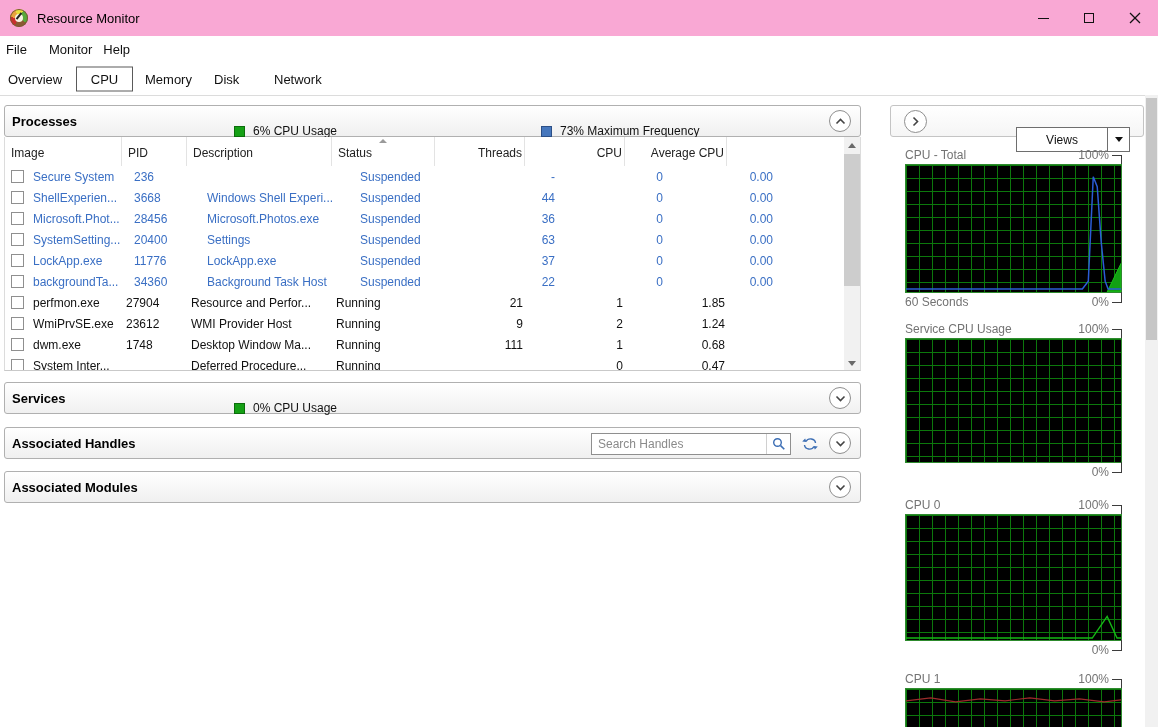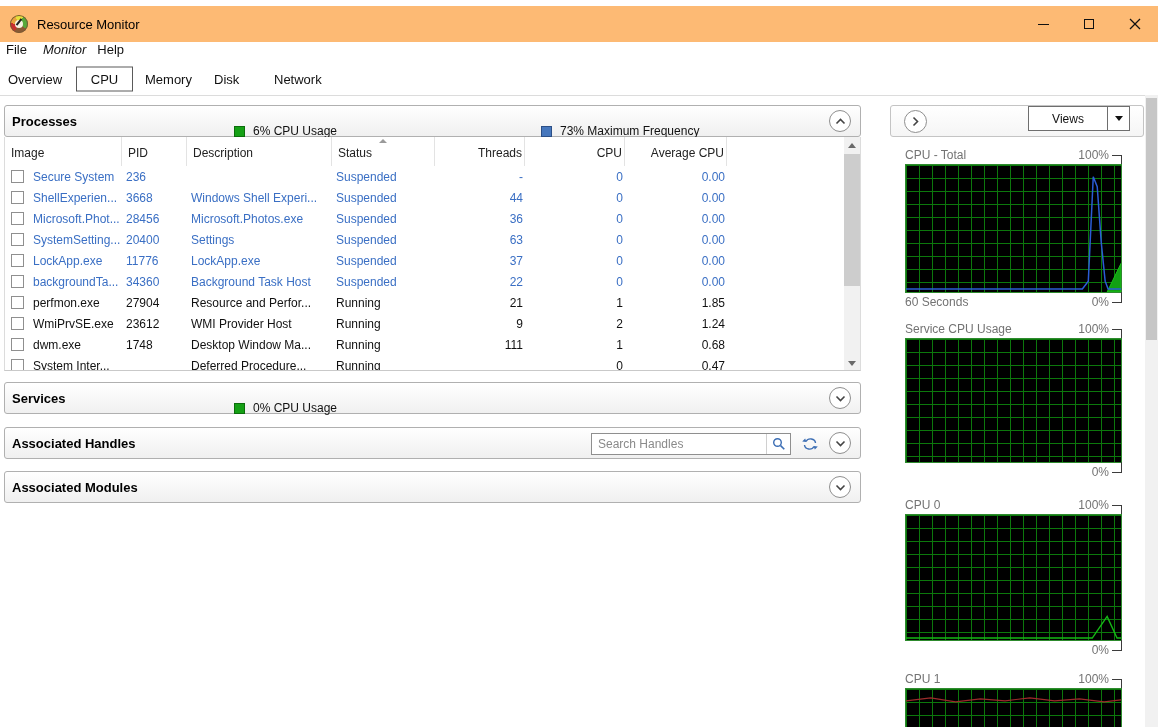--- a/index.html
+++ b/index.html
@@ -1,36 +1,36 @@
 <!DOCTYPE html>
 <html><head>
 <meta charset="utf-8">
 <style>
   * { margin:0; padding:0; box-sizing:border-box; }
   body { font-family:"Liberation Sans", sans-serif; background:#ffffff; }
   .window { position:relative; width:1158px; height:727px; background:#fff; overflow:hidden; color:#1a1a1a; font-size:12px; }
 
   
-  .titlebar { position:absolute; top:0; left:0; right:0; height:36px; background:#fdba74; display:flex; align-items:center;margin-top:6px; }
+  .titlebar { position:absolute; top:0; left:0; right:0; height:36px; background:#f9a8d4; display:flex; align-items:center; }
   .app-icon { width:18px; height:18px; margin-left:10px; border-radius:50%;
     background:conic-gradient(from 210deg,#c9302e 0 18%,#e8a33d 0 34%,#e6e03c 0 50%,#57a93a 0 76%,#8a5a33 0 100%);
     box-shadow:inset 0 0 0 1px #7a5a33; position:relative; }
   .app-icon::after { content:""; position:absolute; inset:5px; border-radius:50%; background:#f7f3e2; }
   .app-icon::before { content:""; position:absolute; left:8px; top:3px; width:2px; height:8px; background:#222; transform:rotate(38deg); z-index:2; }
   .win-title { margin-left:9px; font-size:13px; color:#000; }
   .win-controls { position:absolute; right:0; top:0; height:36px; display:flex; }
   .win-btn { width:46px; height:36px; display:flex; align-items:center; justify-content:center; cursor:default; }
   .glyph-min { width:11px; height:1px; background:#111; display:block; }
   .glyph-max { width:10px; height:10px; border:1px solid #111; display:block; }
 
   
   .menubar { position:absolute; top:36px; left:0; right:0; height:27px; display:flex; align-items:center; font-size:13px; color:#111; }
   .menu-item { display:inline-block; }
   .m-file { margin-left:6px; }
-  .m-monitor { margin-left:16px;font-style:italic; }
+  .m-monitor { margin-left:22px; }
   .m-help { margin-left:11px; }
 
   
   .tabbar { position:absolute; top:63px; left:0; right:0; height:33px; border-bottom:1px solid #dcdcdc; font-size:13px; color:#111; }
   .tab { position:absolute; top:50%; transform:translateY(-50%); }
   .t-ov { left:8px; }
   .t-cpu { left:76px; width:57px; height:25px; border:1px solid #5a5a5a; background:#fff; display:flex; align-items:center; justify-content:center; }
   .t-mem { left:145px; }
   .t-disk { left:214px; }
   .t-net { left:274px; }
@@ -61,21 +61,21 @@
   .thead { height:29px; width:841px; }
   .th { position:relative; border-right:1px solid #e3e3e3; display:flex; align-items:flex-end; padding:0 4px 6px 6px; font-size:12px; color:#222; white-space:nowrap; }
   .th-right { justify-content:flex-end; padding-right:2px; }
   .sort-caret { position:absolute; top:2px; left:50%; transform:translateX(-50%); width:0; height:0;
     border-left:4px solid transparent; border-right:4px solid transparent; border-bottom:4px solid #9a9a9a; }
   .trow { height:21px; width:841px; align-items:center; font-size:12px; }
   .cell { overflow:hidden; white-space:nowrap; padding-left:4px; }
   .cell-img { display:flex; align-items:center; padding-left:6px; }
   .checkbox { width:13px; height:13px; border:1px solid #8f8f8f; background:#fff; flex:none; margin-right:5px; }
   .num { text-align:right; padding-right:2px; padding-left:0; }
-  .susp { color:#3a6fc4; }
+  .susp { color:#3a6fc4;gap:8px; }
   .run { color:#111; }
 
   .tbl-scroll { position:absolute; right:0; top:0; width:16px; height:234px; background:#f1f1f1; }
   .tbl-scroll .sbtn { height:16px; display:flex; align-items:center; justify-content:center; }
   .tri-up { width:0; height:0; border-left:4px solid transparent; border-right:4px solid transparent; border-bottom:5px solid #6a6a6a; }
   .tri-down { width:0; height:0; border-left:4px solid transparent; border-right:4px solid transparent; border-top:5px solid #6a6a6a; }
   .tbl-thumb { position:absolute; left:0; top:17px; width:16px; height:132px; background:#cdcdcd; }
   .sbtn-bottom { position:absolute; bottom:0; left:0; width:16px; }
 
   
@@ -83,21 +83,21 @@
   .search-input { flex:1; border:none; outline:none; font-size:12px; padding-left:6px; color:#333; font-family:"Liberation Sans",sans-serif; min-width:0; background:transparent; }
   .search-input::placeholder { color:#8a8a8a; }
   .search-icon-wrap { width:24px; height:100%; border-left:1px solid #d0d0d0; display:flex; align-items:center; justify-content:center; }
   .refresh-btn { position:absolute; left:792px; top:5px; width:26px; height:22px; display:flex; align-items:center; justify-content:center; }
 
   
   .sidebar { position:absolute; left:890px; top:105px; width:256px; height:622px; overflow:hidden; }
   .side-header { position:absolute; left:0; top:0; width:254px; height:32px; border:1px solid #c4c4c4; border-radius:3px;
     background:linear-gradient(#ffffff,#f5f5f5); }
   .circle-btn { position:absolute; left:13px; top:4px; width:23px; height:23px; border-radius:50%; border:1px solid #8f8f8f; background:#fff; display:flex; align-items:center; justify-content:center; }
-  .views-btn { position:absolute; right:13px; top:0; width:102px; height:25px; border:1px solid #6e6e6e; background:#fff; display:flex; align-items:stretch; }
+  .views-btn { position:absolute; right:13px; top:21px; width:114px; height:25px; border:1px solid #6e6e6e; background:#fff; display:flex; align-items:stretch; }
   .views-label { flex:1; display:flex; align-items:center; justify-content:center; font-size:12px; color:#111; }
   .views-arrow { width:22px; border-left:1px solid #6e6e6e; display:flex; align-items:center; justify-content:center; }
   .dd-tri { width:0; height:0; border-left:4px solid transparent; border-right:4px solid transparent; border-top:5px solid #111; }
 
   .graph-block { position:absolute; left:15px; width:217px; }
   .label-row { display:flex; justify-content:space-between; align-items:center; height:18px; font-size:12px; color:#737373; }
   .lr-right { display:flex; align-items:center; margin-left:auto; }
   .tick-t { width:10px; height:11px; border-top:1px solid #3c3c3c; border-right:1px solid #3c3c3c; margin-left:3px; transform:translateY(5px); }
   .tick-b { width:10px; height:11px; border-bottom:1px solid #3c3c3c; border-right:1px solid #3c3c3c; margin-left:3px; transform:translateY(-5px); }
   .graph { width:217px; background-color:#000; border:1px solid #2e8b2e; position:relative; overflow:hidden;

